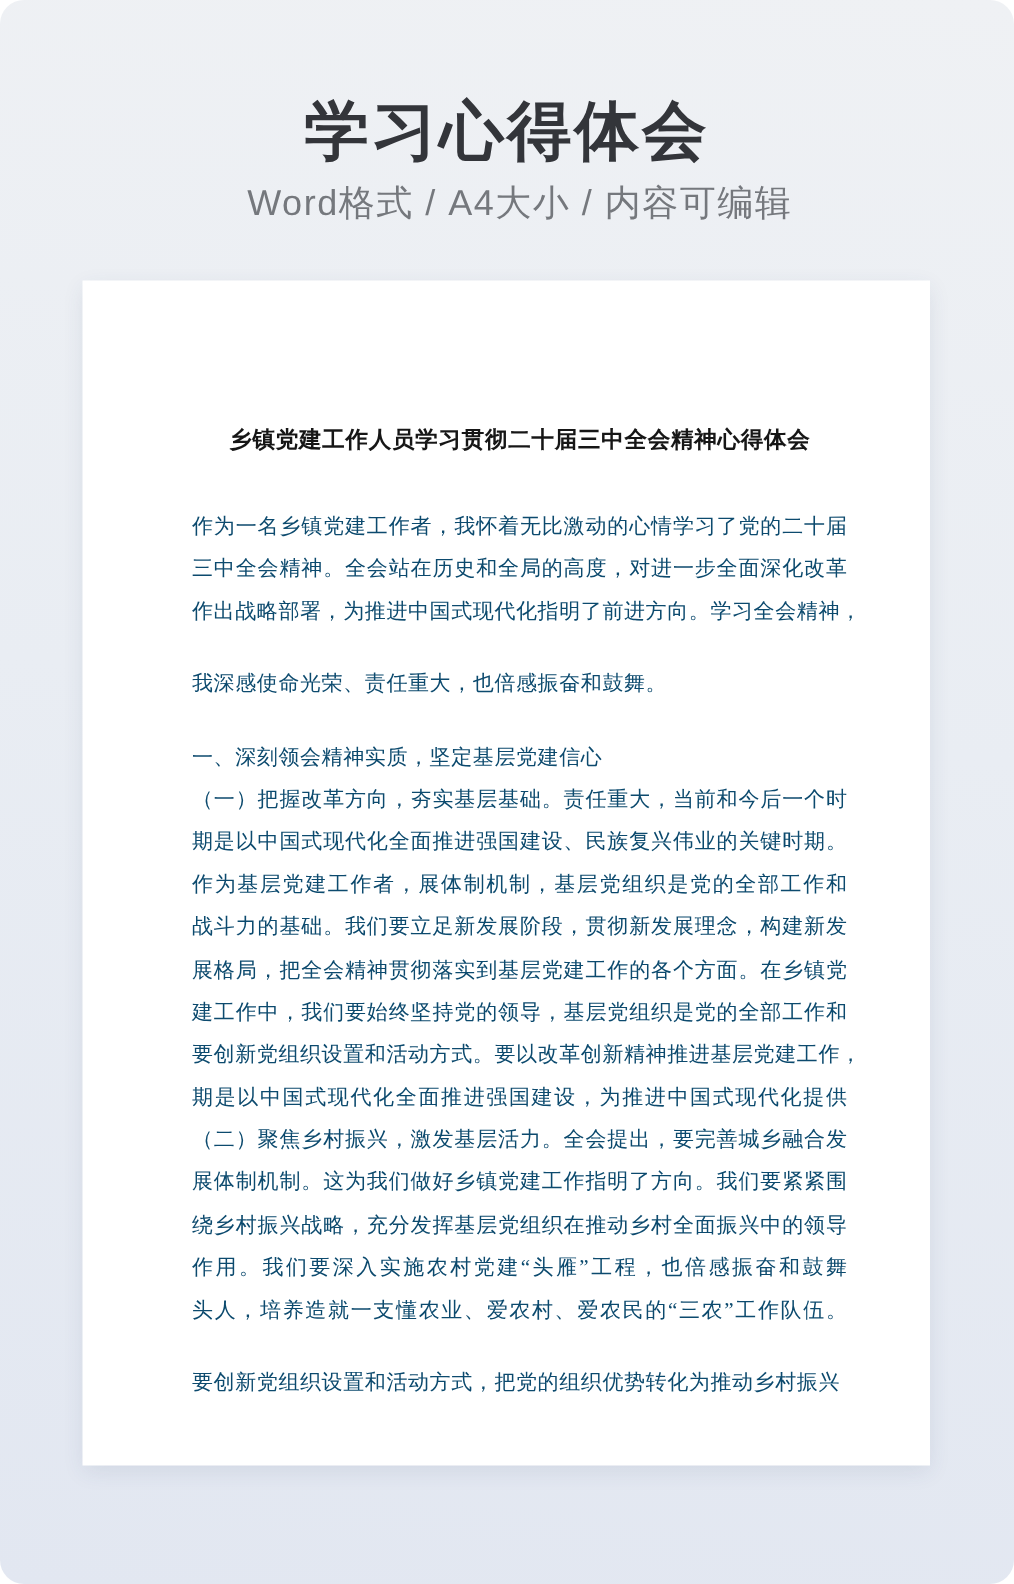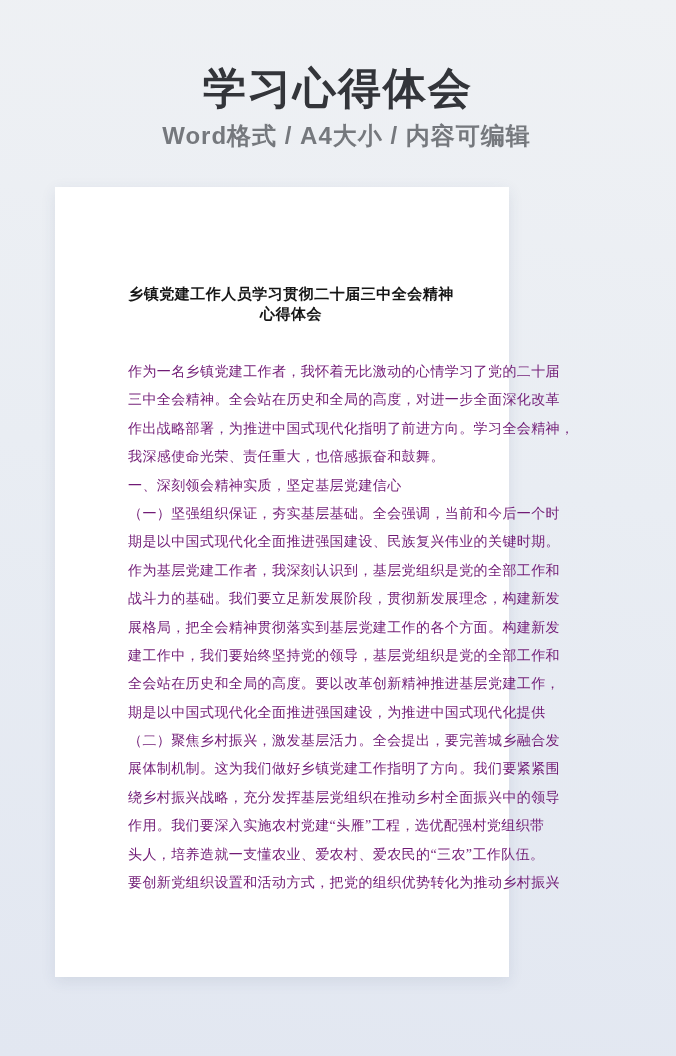--- a/index.html
+++ b/index.html
@@ -8,113 +8,115 @@
     width: 676px;
     height: 1056px;
     overflow: hidden;
     font-family: "Liberation Sans", "DejaVu Sans", sans-serif;
   }
   .stage {
     position: relative;
     width: 676px;
     height: 1056px;
     background: linear-gradient(186deg, #eff1f4 0%, #e9edf3 45%, #e2e7f1 100%);
+    border-radius: 16px;
   }
   .preview-header {
     position: absolute;
     top: 0;
     left: 0;
     width: 676px;
     text-align: center;
   }
   .preview-title {
     margin-top: 64px;
     font-size: 43px;
     line-height: 48px;
     font-weight: 800;
     letter-spacing: 2px;
     color: #33353a;
   }
   .preview-subtitle {
     margin-top: 9px;
     font-size: 24px;
     line-height: 30px;
-    font-weight: 700;
+    font-weight: 400;
     letter-spacing: 1px;
     color: #75787d;
     padding-left: 17px;
   }
   .doc-page {
     position: absolute;
     left: 55px;
     top: 187px;
-    width: 454px;
+    width: 565px;
     height: 790px;
     background: #ffffff;
     box-shadow: 0 4px 14px rgba(45, 65, 110, 0.10);
     box-sizing: border-box;
     padding: 97px 55px 0 73px;
   }
   .doc-title {
     font-family: "Liberation Serif", "DejaVu Serif", serif;
     font-size: 15px;
     line-height: 20px;
     font-weight: 700;
     color: #161616;
     text-align: center;
     letter-spacing: 0.5px;
     margin-bottom: 34px;
   }
   .doc-body {
     font-family: "Liberation Serif", "DejaVu Serif", serif;
     font-size: 14px;
-    color: #701a75;
+    color: #0c4a6e;
   }
   .doc-line {
     line-height: 28.4px;
     height: 28.4px;
     text-align: justify;
     text-align-last: justify;
     text-justify: inter-ideograph;
     letter-spacing: 0.4px;
     white-space: nowrap;
     overflow: visible;
   }
   .doc-line.last {
     text-align-last: left;
+    margin-top: 20px;
   }
 </style>
 </head>
 <body>
 
 <div class="stage">
 
   <div class="preview-header">
     <div class="preview-title">学习心得体会</div>
     <div class="preview-subtitle">Word格式 / A4大小 / 内容可编辑</div>
   </div>
 
   <div class="doc-page">
     <div class="doc-title">乡镇党建工作人员学习贯彻二十届三中全会精神心得体会</div>
     <div class="doc-body">
         <div class="doc-line">作为一名乡镇党建工作者，我怀着无比激动的心情学习了党的二十届</div>
         <div class="doc-line">三中全会精神。全会站在历史和全局的高度，对进一步全面深化改革</div>
         <div class="doc-line">作出战略部署，为推进中国式现代化指明了前进方向。学习全会精神，</div>
         <div class="doc-line last">我深感使命光荣、责任重大，也倍感振奋和鼓舞。</div>
         <div class="doc-line last">一、深刻领会精神实质，坚定基层党建信心</div>
-        <div class="doc-line">（一）坚强组织保证，夯实基层基础。全会强调，当前和今后一个时</div>
+        <div class="doc-line">（一）把握改革方向，夯实基层基础。责任重大，当前和今后一个时</div>
         <div class="doc-line">期是以中国式现代化全面推进强国建设、民族复兴伟业的关键时期。</div>
-        <div class="doc-line">作为基层党建工作者，我深刻认识到，基层党组织是党的全部工作和</div>
+        <div class="doc-line">作为基层党建工作者，展体制机制，基层党组织是党的全部工作和</div>
         <div class="doc-line">战斗力的基础。我们要立足新发展阶段，贯彻新发展理念，构建新发</div>
-        <div class="doc-line">展格局，把全会精神贯彻落实到基层党建工作的各个方面。构建新发</div>
+        <div class="doc-line">展格局，把全会精神贯彻落实到基层党建工作的各个方面。在乡镇党</div>
         <div class="doc-line">建工作中，我们要始终坚持党的领导，基层党组织是党的全部工作和</div>
-        <div class="doc-line">全会站在历史和全局的高度。要以改革创新精神推进基层党建工作，</div>
+        <div class="doc-line">要创新党组织设置和活动方式。要以改革创新精神推进基层党建工作，</div>
         <div class="doc-line">期是以中国式现代化全面推进强国建设，为推进中国式现代化提供</div>
         <div class="doc-line">（二）聚焦乡村振兴，激发基层活力。全会提出，要完善城乡融合发</div>
         <div class="doc-line">展体制机制。这为我们做好乡镇党建工作指明了方向。我们要紧紧围</div>
         <div class="doc-line">绕乡村振兴战略，充分发挥基层党组织在推动乡村全面振兴中的领导</div>
-        <div class="doc-line">作用。我们要深入实施农村党建“头雁”工程，选优配强村党组织带</div>
+        <div class="doc-line">作用。我们要深入实施农村党建“头雁”工程，也倍感振奋和鼓舞</div>
         <div class="doc-line">头人，培养造就一支懂农业、爱农村、爱农民的“三农”工作队伍。</div>
         <div class="doc-line last">要创新党组织设置和活动方式，把党的组织优势转化为推动乡村振兴</div>
       </div>
   </div>
 
 </div>
 
 </body></html>

